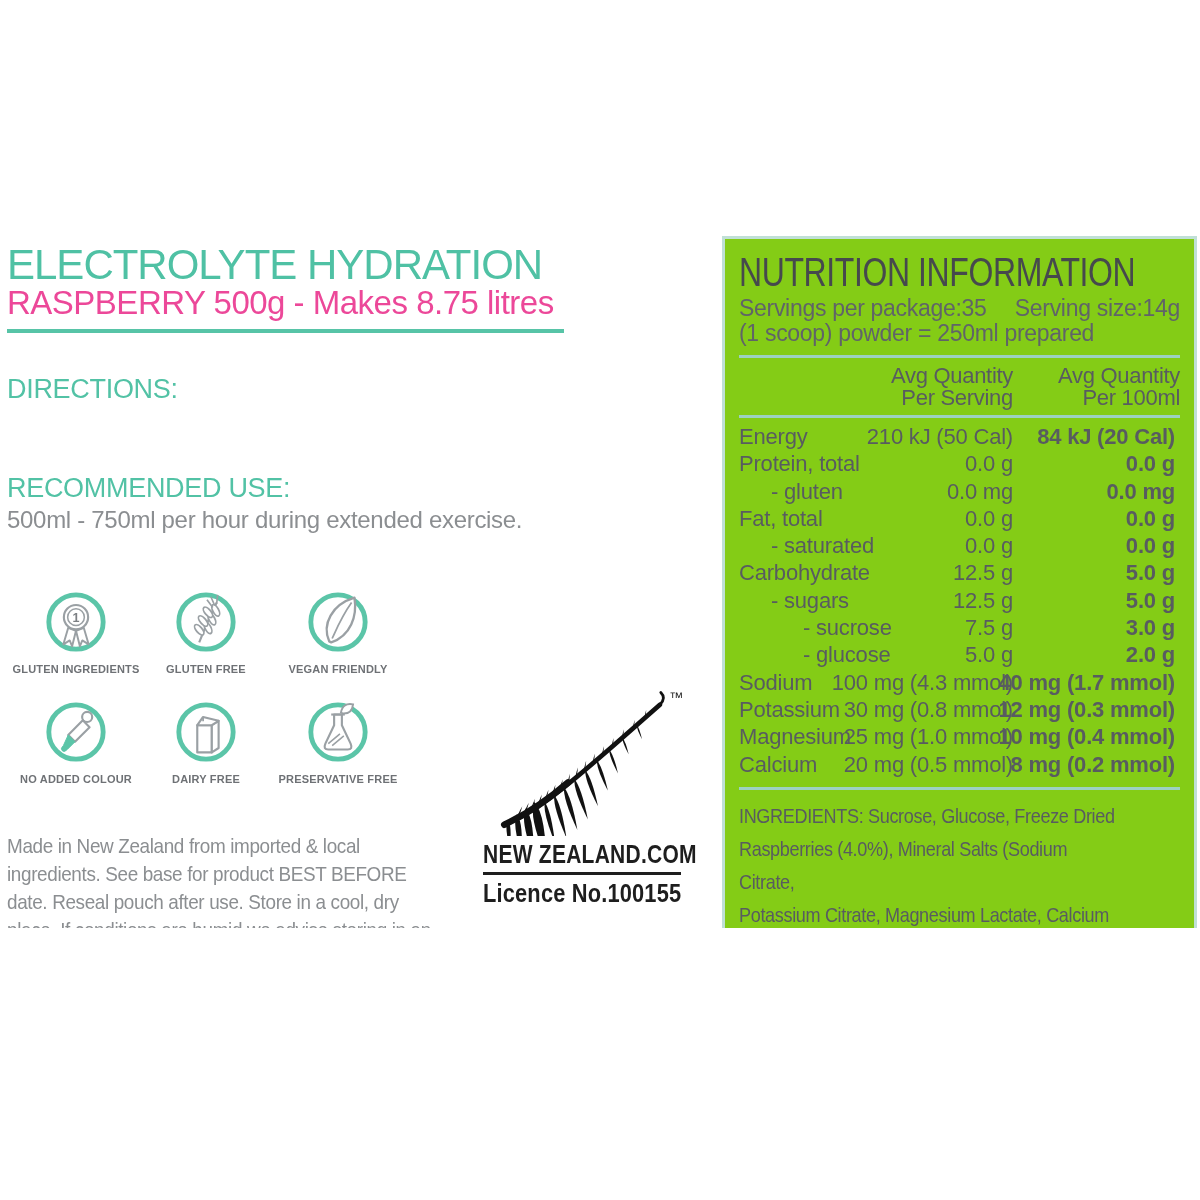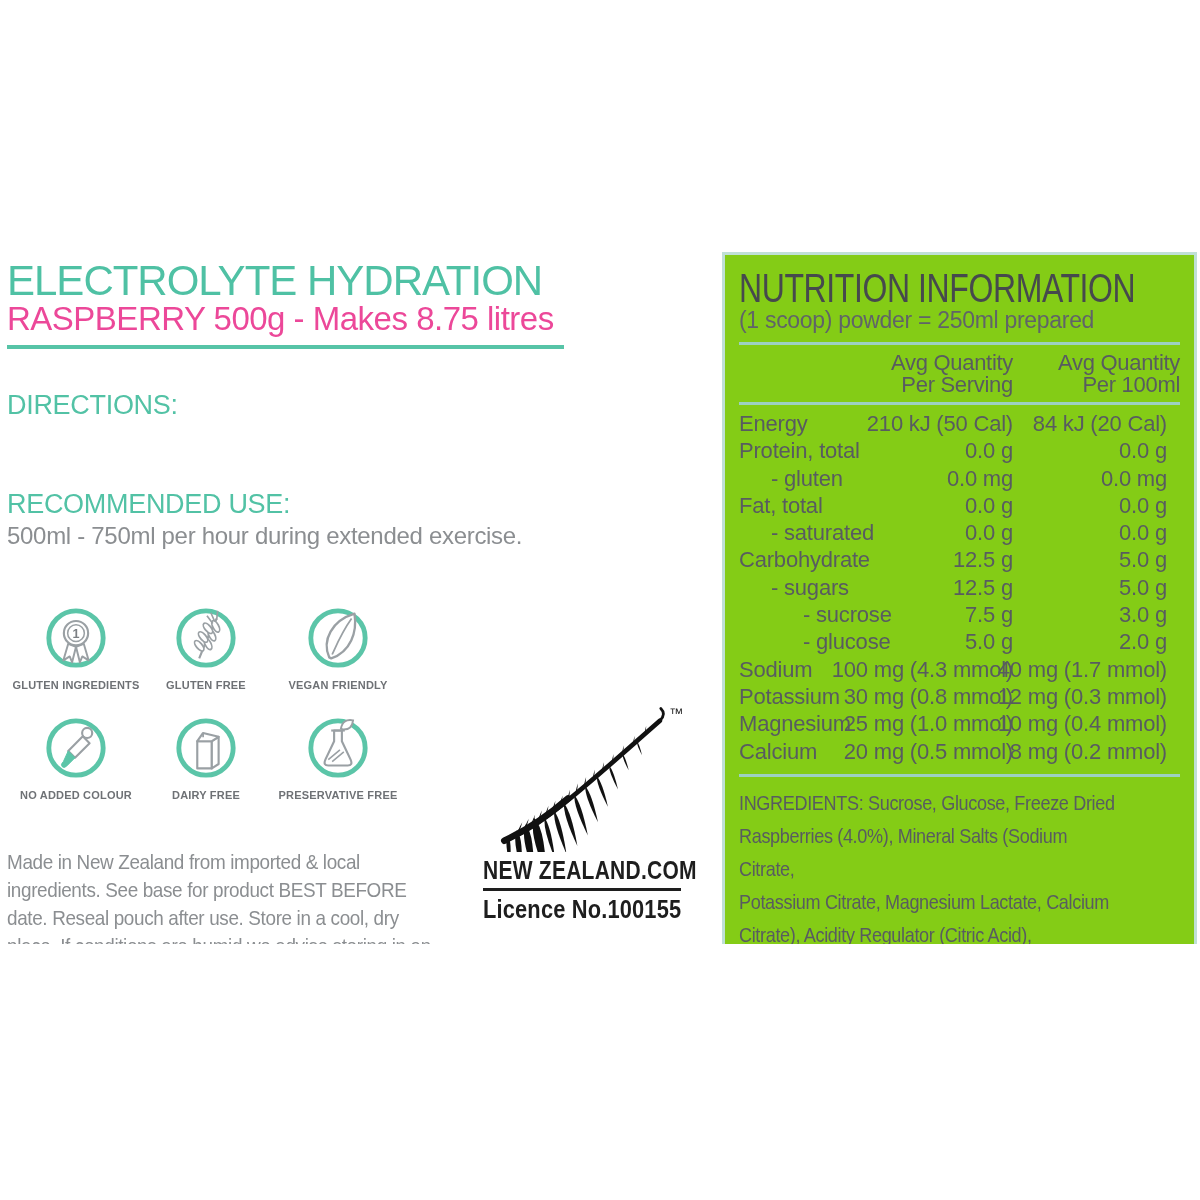--- a/index.html
+++ b/index.html
@@ -1,17 +1,17 @@
 <!DOCTYPE html>
 <html><head>
 <meta charset="utf-8">
 <style>
   html,body{margin:0;padding:0;background:#ffffff;}
   .canvas{position:relative;width:1200px;height:928px;background:#ffffff;
-          font-family:"Liberation Sans", sans-serif;overflow:hidden;margin-top:16px;}
+          font-family:"Liberation Sans", sans-serif;overflow:hidden;}
 
   
   .title{position:absolute;left:7px;top:241px;font-size:42px;letter-spacing:-1px;
          color:#4fc1a4;font-weight:500;white-space:nowrap;}
   .subtitle{position:absolute;left:7px;top:284px;font-size:33px;letter-spacing:-0.5px;
          color:#ec4899;font-weight:500;white-space:nowrap;}
   .title-rule{position:absolute;left:7px;top:329px;width:557px;height:4px;background:#57c4a7;}
 
   .sec-head{position:absolute;font-size:27px;color:#52c2a5;font-weight:500;letter-spacing:-0.3px;}
   .dir-head{left:7px;top:374px;}
@@ -58,21 +58,21 @@
   .hrule{height:3px;background:#9dd1c2;}
   .rule1{margin-top:9px;} .rule2{margin-top:5px;} .rule3{margin-top:8px;}
   .head-row{position:relative;height:46px;margin-top:6px;font-size:22px;line-height:22px;}
   .head-row .h2,.head-row .h3{position:absolute;top:1px;text-align:right;white-space:pre-line;
             color:#585c60;letter-spacing:-0.3px;}
   .head-row .h2{right:167px;} .head-row .h3{right:0;}
   .n-rows{margin-top:6px;}
   .nrow{position:relative;height:27.3px;font-size:22px;letter-spacing:-0.2px;color:#585c60;}
   .nrow .lbl{position:absolute;left:0;white-space:nowrap;}
   .nrow .v2{position:absolute;right:167px;white-space:nowrap;}
-  .nrow .v3{position:absolute;right:13px;white-space:nowrap;}
+  .nrow .v3{position:absolute;right:5px;white-space:nowrap;font-weight:bold;}
   .ingredients{margin-top:9px;font-size:21px;line-height:33px;color:#585c60;
                letter-spacing:-0.4px;white-space:pre-line;
                transform:scaleX(0.86);transform-origin:left top;}
 </style>
 </head>
 <body>
 
 <div class="canvas">
 
   <div class="title">ELECTROLYTE HYDRATION</div>
@@ -216,20 +216,24 @@
       <span class="tm">™</span>
     </div>
     <div class="nz-com">NEW ZEALAND.COM</div>
     <div class="nz-rule"></div>
     <div class="licence">Licence No.100155</div>
     <div class="made-box">Made in New Zealand</div>
   </div>
 
   <div class="panel">
     <div class="n-title">NUTRITION INFORMATION</div>
+    <div class="serv-row">
+      <span>Servings per package:35</span>
+      <span>Serving size:14g</span>
+    </div>
     <div class="serv-note">(1 scoop) powder = 250ml prepared</div>
     <div class="hrule rule1"></div>
     <div class="head-row">
       <span class="h2">Avg Quantity
 Per Serving</span>
       <span class="h3">Avg Quantity
 Per 100ml</span>
     </div>
     <div class="hrule rule2"></div>
     <div class="n-rows" id="n-rows">

